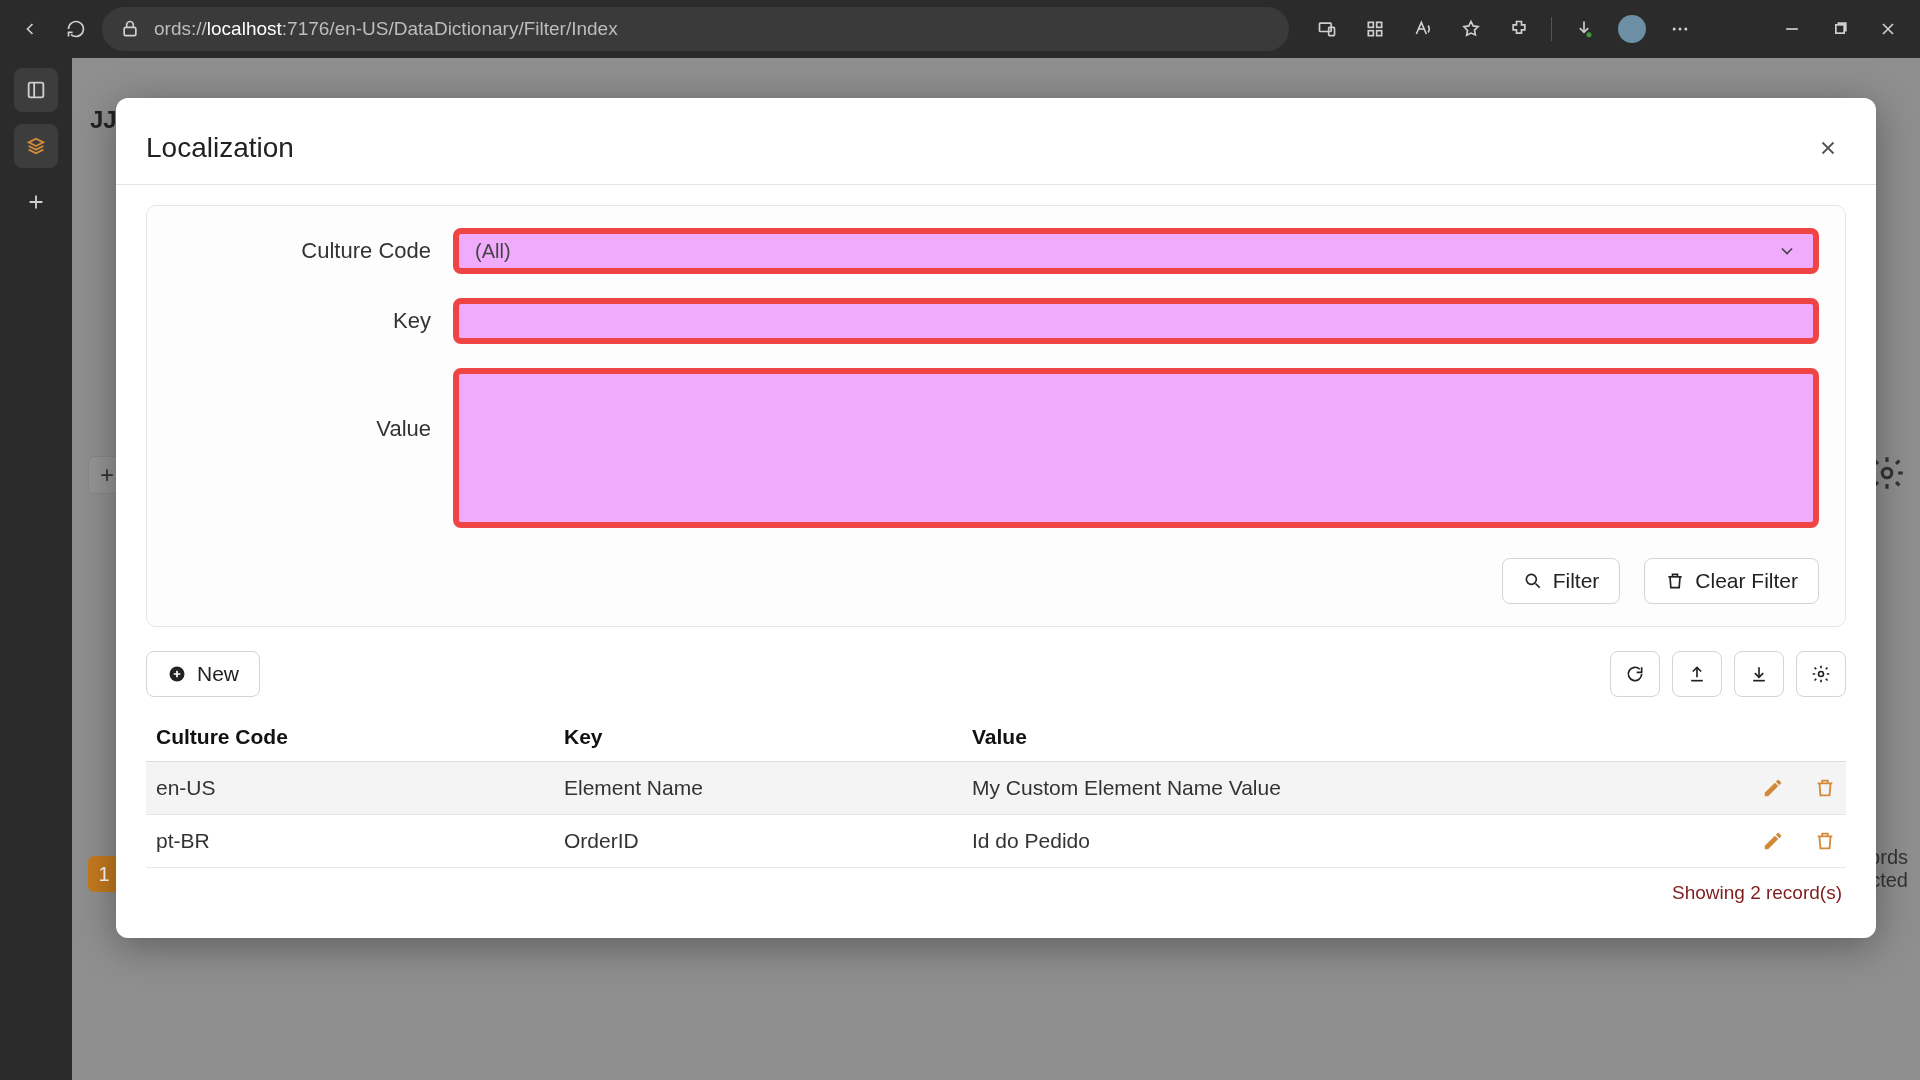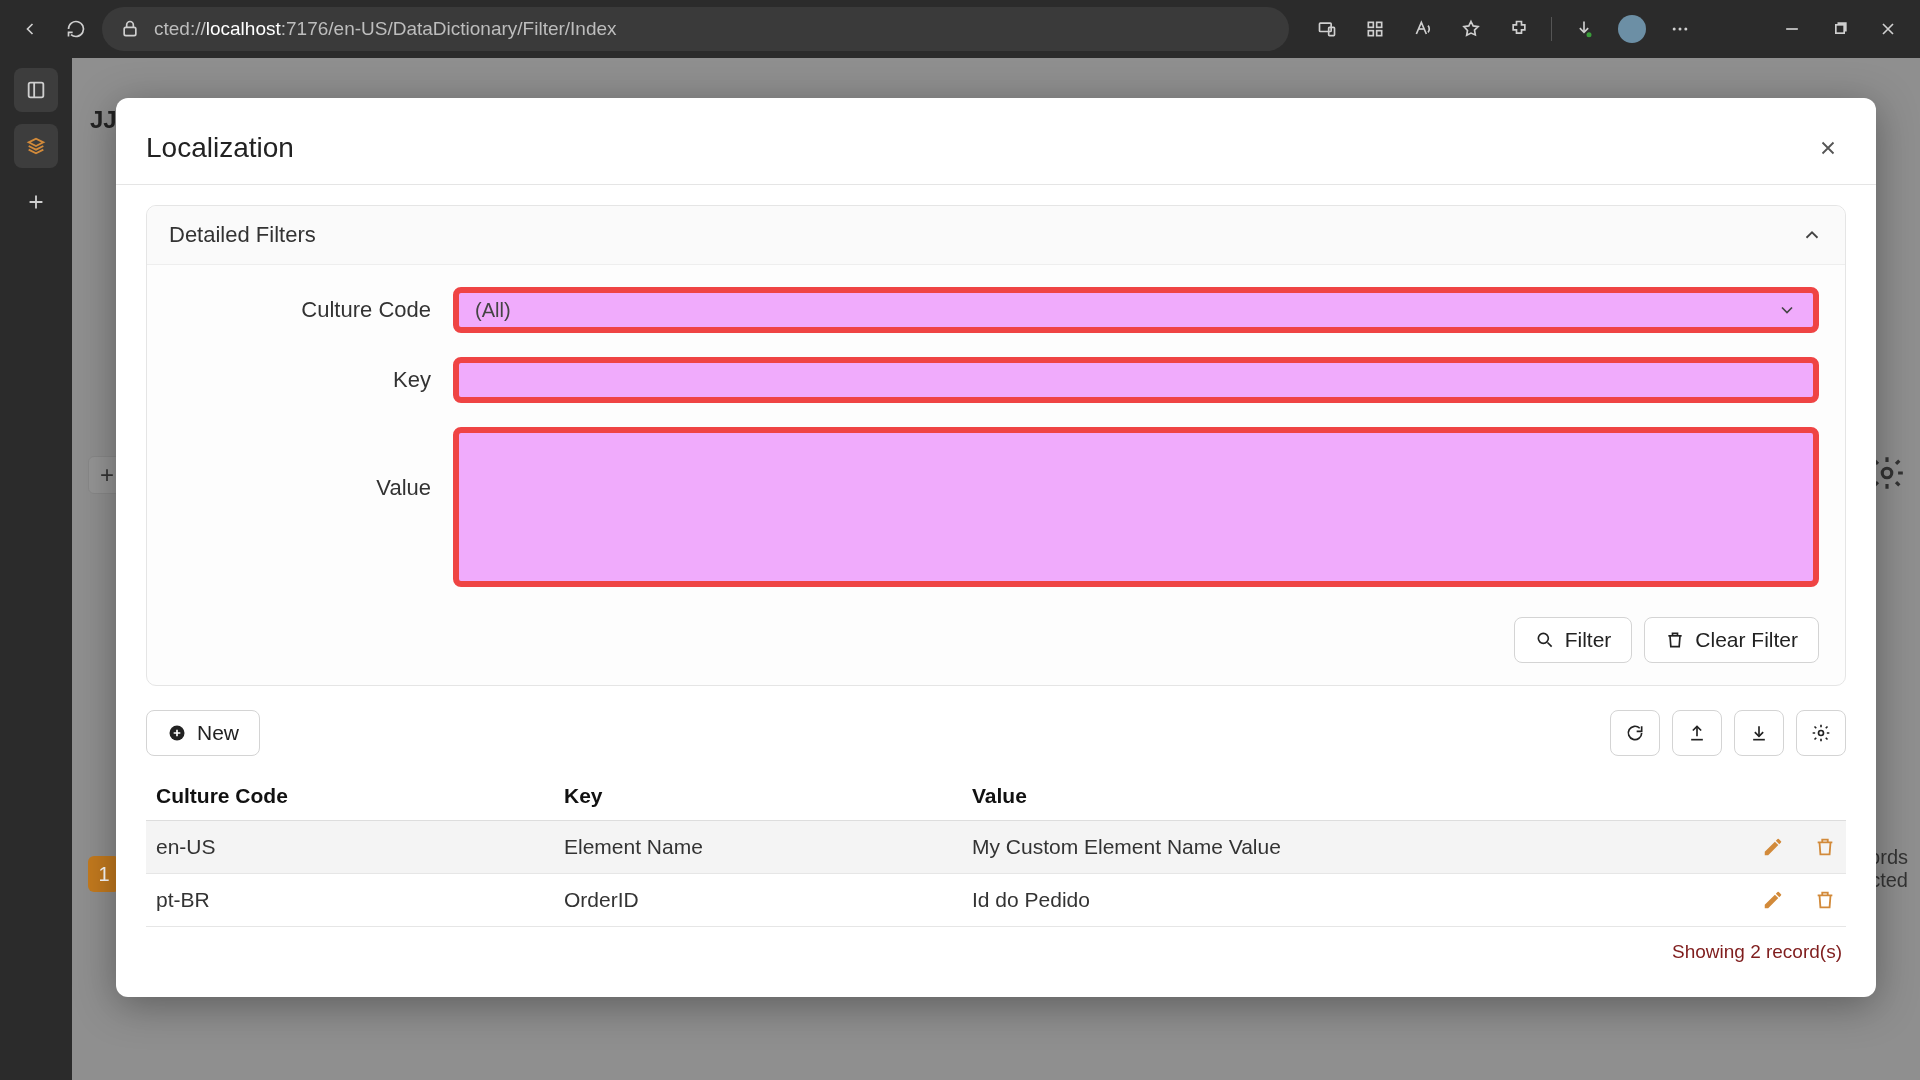--- a/index.html
+++ b/index.html
@@ -172,21 +172,21 @@
     background:#f0abfc;
   }
   .form-select {
     display:flex; align-items:center; justify-content:space-between;
     cursor:pointer;
   }
   .form-select .opt { color:#444; }
   textarea.form-control { height: 160px; padding:14px 16px; resize:none; font-family:inherit; }
 
   .panel-actions {
-    display:flex; justify-content:flex-end; gap:12px;
+    display:flex; justify-content:flex-end; gap:24px;
     padding-top: 6px;
   }
   .btn {
     display:inline-flex; align-items:center; gap:10px;
     height:46px; padding: 0 20px;
     border:1px solid #d4d4d4; border-radius:8px;
     background:#fff; color:#222;
     font-size:21px; cursor:pointer;
   }
   .btn svg{width:20px;height:20px;}
@@ -236,21 +236,21 @@
       </svg>
   </div>
   <div class="url-bar">
     <span class="lock">
       <svg viewBox="0 0 24 24" fill="none" stroke="#cfcfcf" stroke-width="2">
           <rect x="5" y="10" width="14" height="10" rx="2"></rect>
           <path d="M8 10V7a4 4 0 0 1 8 0v3"></path>
         </svg>
     </span>
     <span class="url-text">
-      <span>cted://</span><span class="host">localhost</span><span>:7176/en-US/DataDictionary/Filter/Index</span>
+      <span>ords://</span><span class="host">localhost</span><span>:7176/en-US/DataDictionary/Filter/Index</span>
     </span>
   </div>
   <div class="chrome-right">
     <div class="browser-btn">
         <svg viewBox="0 0 24 24" fill="none" stroke="currentColor" stroke-width="2">
           <rect x="3" y="5" width="14" height="10" rx="1"></rect>
           <rect x="14" y="10" width="7" height="10" rx="1"></rect>
         </svg>
       </div>
     <div class="browser-btn">
@@ -361,26 +361,20 @@
       <div class="modal-title">Localization</div>
       <div class="close-btn">
         <svg viewBox="0 0 24 24" stroke="currentColor" stroke-width="2">
             <path d="M6 6l12 12M18 6L6 18"></path>
           </svg>
       </div>
     </div>
     <div class="modal-body">
 
       <div class="panel">
-        <div class="panel-header">
-          <span class="panel-header-title">Detailed Filters</span>
-          <svg class="chev" viewBox="0 0 24 24" fill="none" stroke="currentColor" stroke-width="2">
-              <path d="M6 15l6-6 6 6"></path>
-            </svg>
-        </div>
         <div class="panel-body">
           <div class="form-row">
             <div class="form-label">Culture Code</div>
             <div class="form-select">
               <span class="opt">(All)</span>
               <svg width="20" height="20" viewBox="0 0 24 24" fill="none" stroke="#444" stroke-width="2">
                   <path d="M6 9l6 6 6-6"></path>
                 </svg>
             </div>
           </div>

